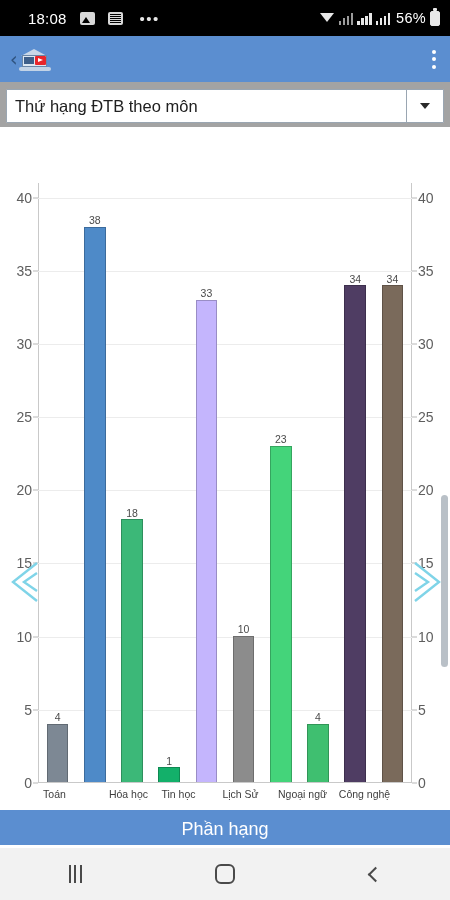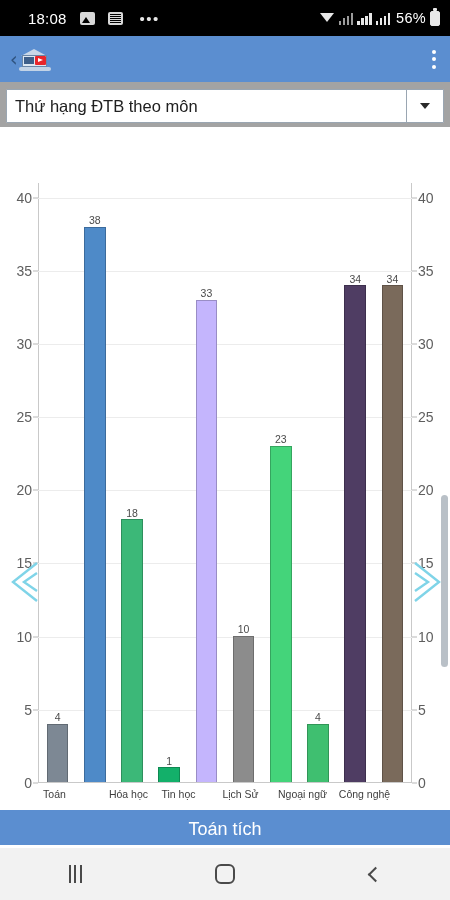--- a/index.html
+++ b/index.html
@@ -420,21 +420,21 @@
         <polyline points="4,4 28,23 4,42" fill="none" stroke="#7fd4e8" stroke-width="2.4"></polyline>
         <polyline points="4,14 17,23 4,32" fill="none" stroke="#7fd4e8" stroke-width="2.4"></polyline>
       </svg>
     </div>
 
     <div class="vscroll"></div>
   </div>
 
   <div class="tabbar">
     <div class="tab active">
-      <span>Toán tích</span>
+      <span>Phần hạng</span>
     </div>
   </div>
 
   <div class="sysnav">
     <div class="sysbtn">
       <span class="recents">
           <i></i>
           <i></i>
           <i></i>
         </span>

